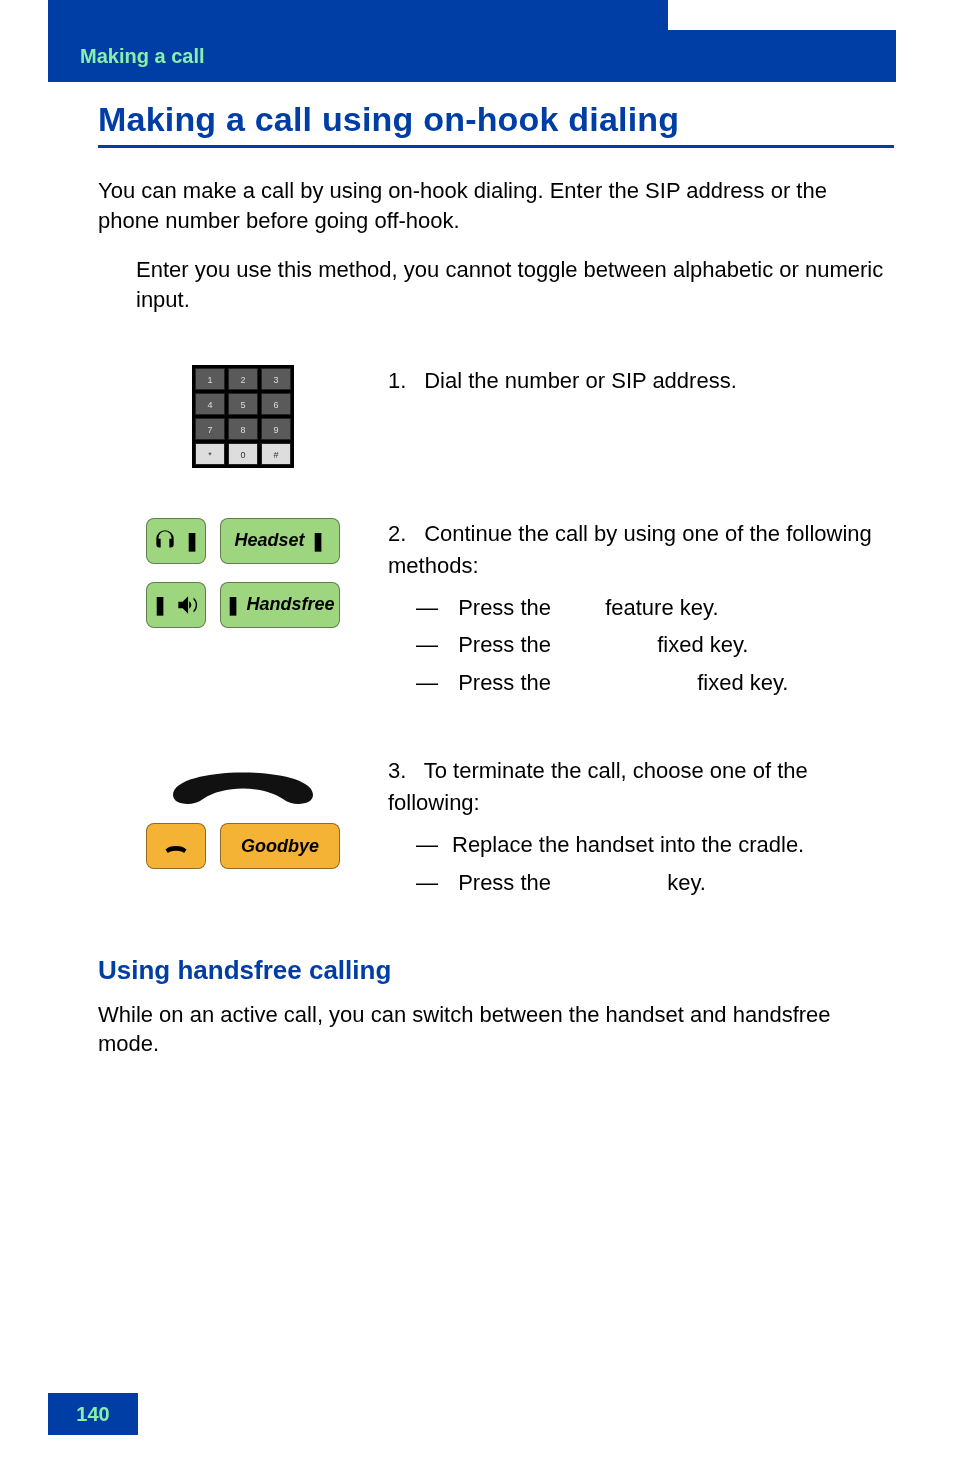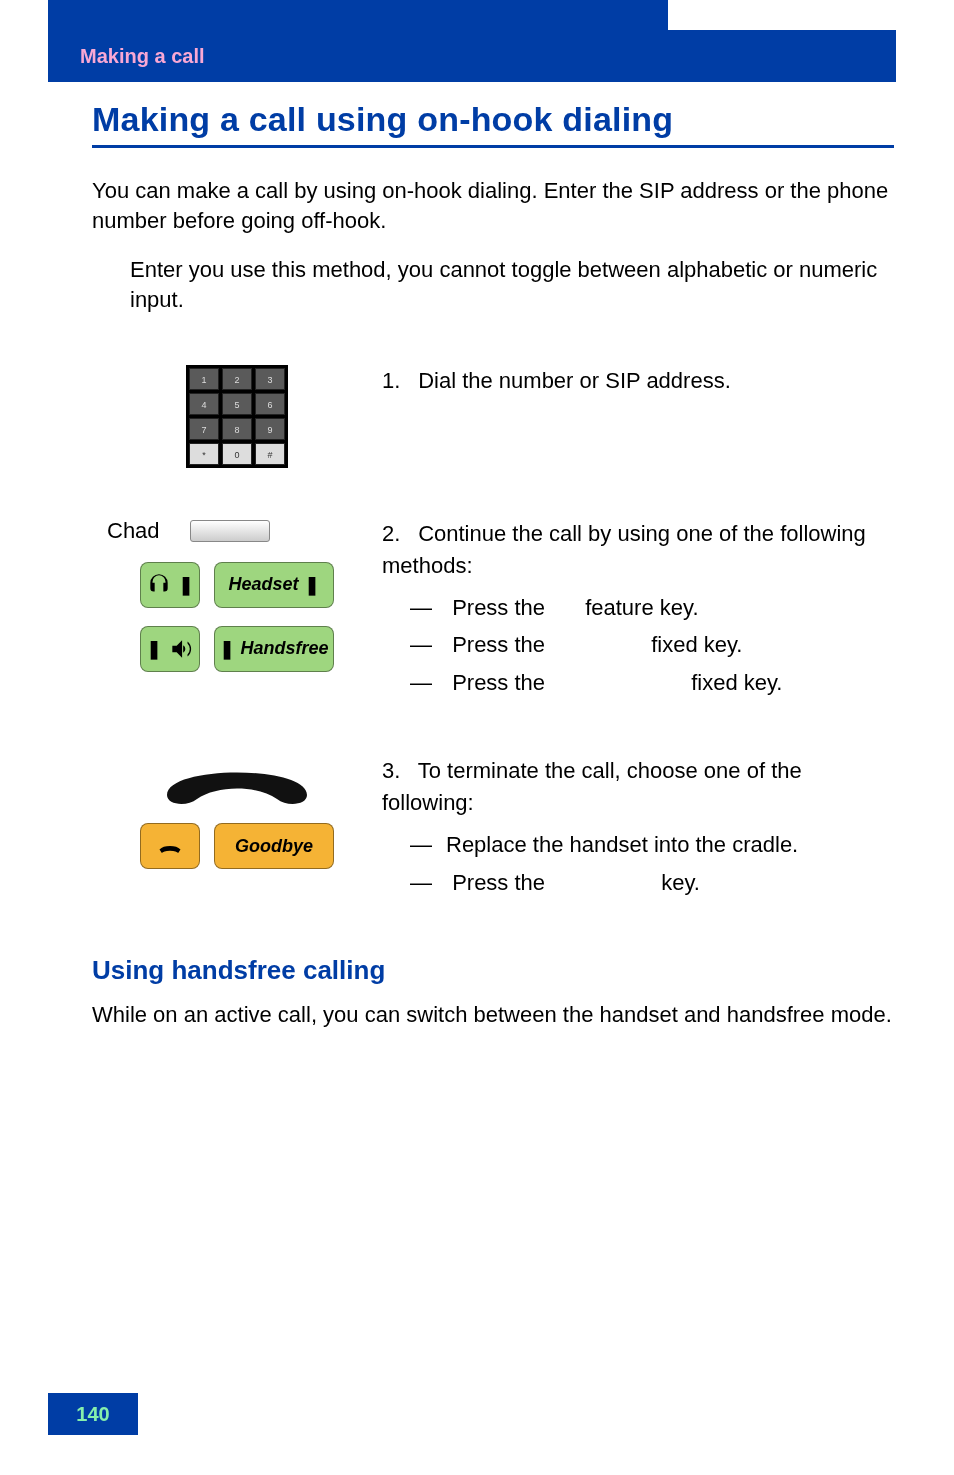--- a/index.html
+++ b/index.html
@@ -15,30 +15,30 @@
     position: absolute;
     top: 0; left: 48px;
     width: 620px; height: 82px;
     background: #003da5;
   }
   .header-band {
     position: absolute;
     top: 30px; left: 48px;
     width: 848px; height: 52px;
     background: #003da5;
-    color: #f9a8d4;
+    color: #86efac;
     font-weight: bold;
     font-size: 20px;
     padding-left: 32px;
     display: flex;
     align-items: center;
   }
   .content {
     position: absolute;
-    top: 100px; left: 92px; right: 60px;
+    top: 100px; left: 98px; right: 60px;
   }
   h1.section-title {
     color: #003da5;
     font-size: 34px;
     font-weight: bold;
     border-bottom: 3px solid #003da5;
     padding-bottom: 6px;
     margin-bottom: 28px;
     letter-spacing: 0.2px;
   }
@@ -159,24 +159,20 @@
       </div>
     </div>
     <div class="right-col">
       <span class="num">1.</span>
       <span>Dial the number or SIP address.</span>
     </div>
   </div>
 
   <div class="row">
     <div class="left-col" style="gap:18px;">
-      <div class="chad-block">
-        <span class="chad-label">Chad</span>
-        <div class="feature-key"></div>
-      </div>
       <div class="key-pair">
         <div class="hard-key green iconbox">
           <svg viewBox="0 0 24 24" width="26" height="26">
               <path fill="#000" d="M12 2a8 8 0 00-8 8v5a3 3 0 003 3h1v-8H6v-1a6 6 0 1112 0v1h-2v8h1a3 3 0 003-3v-5a8 8 0 00-8-8z"></path>
             </svg>
           <span style="font-style:normal;font-weight:bold;">❚</span>
         </div>
         <div class="hard-key green">
           <span>Headset</span>
           <span style="font-style:normal;">❚</span>
@@ -194,21 +190,21 @@
           <span>Handsfree</span>
         </div>
       </div>
     </div>
     <div class="right-col">
       <span class="num">2.</span>
       <span>Continue the call by using one of the following methods:</span>
       <ul class="dash">
         <li>
           <span>Press the </span>
-          <span style="margin-left:34px;"> feature key.</span>
+          <span style="margin-left:48px;"> feature key.</span>
         </li>
         <li>
           <span>Press the </span>
           <span style="margin-left:100px;"> fixed key.</span>
         </li>
         <li>
           <span>Press the </span>
           <span style="margin-left:140px;"> fixed key.</span>
         </li>
       </ul>

